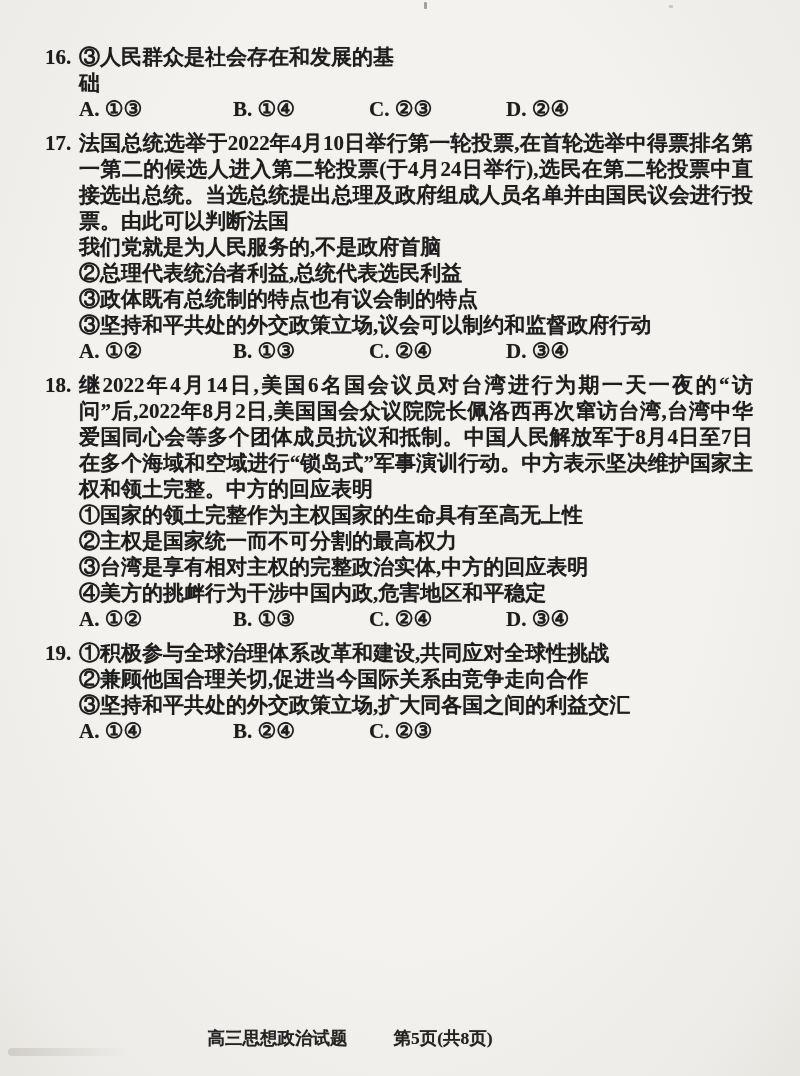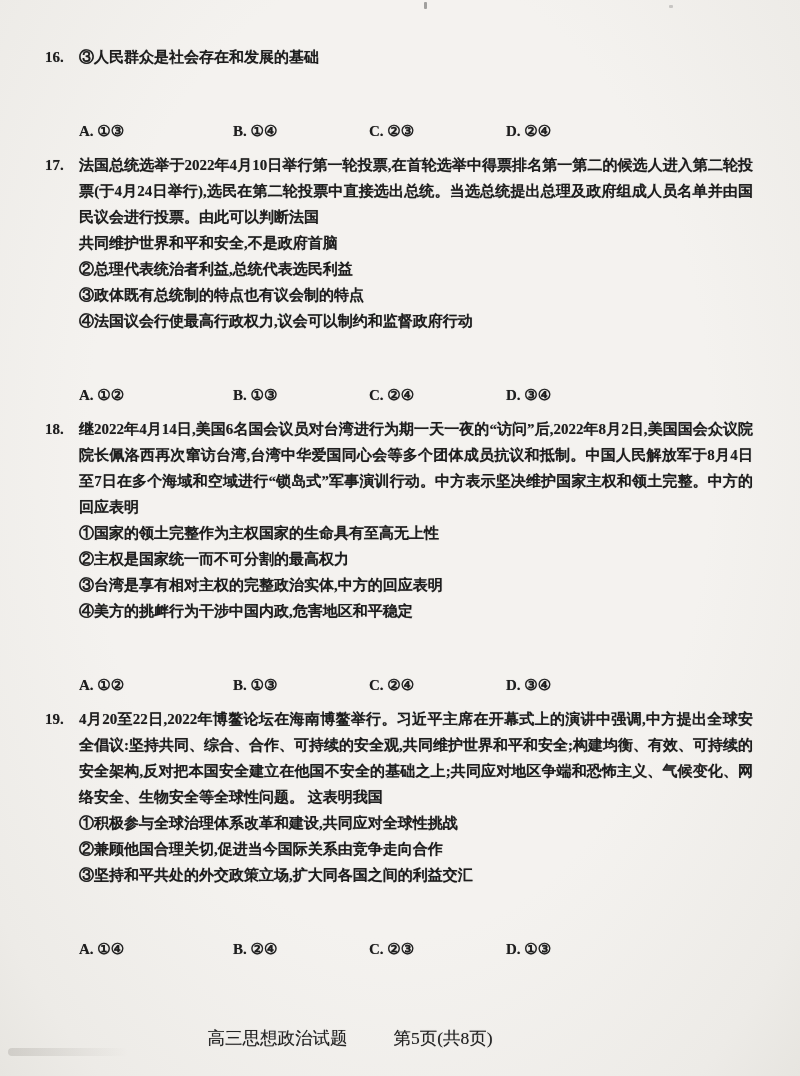--- a/index.html
+++ b/index.html
@@ -7,32 +7,32 @@
     width:800px;height:1076px;
     font-family:"Liberation Serif","DejaVu Serif",serif;
     background:#e9e7e3;
   }
   .page{
     position:relative;width:800px;height:1076px;overflow:hidden;
     background:radial-gradient(ellipse at 50% 42%, #f4f2ef 55%, #edebe7 88%, #e7e5e0 100%);
     color:#1d1d1d;
   }
   .content{position:absolute;top:44px;left:45px;width:708px;}
-  .question{position:relative;margin-bottom:8px;font-size:15px;line-height:26px;font-weight:600;
+  .question{position:relative;margin-bottom:8px;font-size:21px;line-height:26px;font-weight:600;
     text-shadow:0 0 0.7px rgba(45,45,45,.55);}
   .qnum{position:absolute;left:0;top:0;width:34px;}
   .qbody{margin-left:34px;}
   .stem{text-align:justify;}
   .opt-grid{display:grid;grid-template-columns:327px auto;}
   .opt{display:block;}
-  .choices{display:grid;grid-template-columns:154px 136px 137px auto;margin-top:48px;}
+  .choices{display:grid;grid-template-columns:154px 136px 137px auto;}
   .footer{
     position:absolute;top:1026px;left:0;width:700px;
     display:flex;justify-content:center;gap:46px;
-    font-size:17.5px;font-weight:400;color:#242424;
+    font-size:17.5px;font-weight:700;color:#242424;
     text-shadow:0 0 0.7px rgba(45,45,45,.5);
   }
   .speck{position:absolute;background:rgba(60,60,60,.45);border-radius:1px;}
   .speck-1{left:424px;top:2px;width:3px;height:7px;}
   .speck-2{left:669px;top:5px;width:4px;height:3px;opacity:.5;}
   .smudge{position:absolute;left:8px;top:1048px;width:120px;height:8px;
     background:linear-gradient(90deg,rgba(120,115,108,.22),rgba(120,115,108,0));
     border-radius:4px;}
 </style>
 </head>
@@ -57,24 +57,24 @@
           <span>C. ②③</span>
           <span>D. ②④</span>
         </div>
       </div>
     </div>
 
     <div class="question">
       <span class="qnum">17.</span>
       <div class="qbody">
         <div class="stem">法国总统选举于2022年4月10日举行第一轮投票,在首轮选举中得票排名第一第二的候选人进入第二轮投票(于4月24日举行),选民在第二轮投票中直接选出总统。当选总统提出总理及政府组成人员名单并由国民议会进行投票。由此可以判断法国</div>
-        <span class="opt">共同维护世界和平和安全,不是政府首脑</span>
+        <span class="opt">我们党就是为人民服务的,不是政府首脑</span>
         <span class="opt">②总理代表统治者利益,总统代表选民利益</span>
         <span class="opt">③政体既有总统制的特点也有议会制的特点</span>
-        <span class="opt">④法国议会行使最高行政权力,议会可以制约和监督政府行动</span>
+        <span class="opt">③坚持和平共处的外交政策立场,议会可以制约和监督政府行动</span>
         <div class="choices">
           <span>A. ①②</span>
           <span>B. ①③</span>
           <span>C. ②④</span>
           <span>D. ③④</span>
         </div>
       </div>
     </div>
 
     <div class="question">
@@ -90,29 +90,27 @@
           <span>B. ①③</span>
           <span>C. ②④</span>
           <span>D. ③④</span>
         </div>
       </div>
     </div>
 
     <div class="question">
       <span class="qnum">19.</span>
       <div class="qbody">
-        <div class="stem">4月20至22日,2022年博鳌论坛在海南博鳌举行。习近平主席在开幕式上的演讲中强调,中方提出全球安全倡议:坚持共同、综合、合作、可持续的安全观,共同维护世界和平和安全;构建均衡、有效、可持续的安全架构,反对把本国安全建立在他国不安全的基础之上;共同应对地区争端和恐怖主义、气候变化、网络安全、生物安全等全球性问题。 这表明我国</div>
         <span class="opt">①积极参与全球治理体系改革和建设,共同应对全球性挑战</span>
         <span class="opt">②兼顾他国合理关切,促进当今国际关系由竞争走向合作</span>
         <span class="opt">③坚持和平共处的外交政策立场,扩大同各国之间的利益交汇</span>
         <div class="choices">
           <span>A. ①④</span>
           <span>B. ②④</span>
           <span>C. ②③</span>
-          <span>D. ①③</span>
         </div>
       </div>
     </div>
 
   </div>
 
   <div class="footer">
     <span>高三思想政治试题</span>
     <span>第5页(共8页)</span>
   </div>

